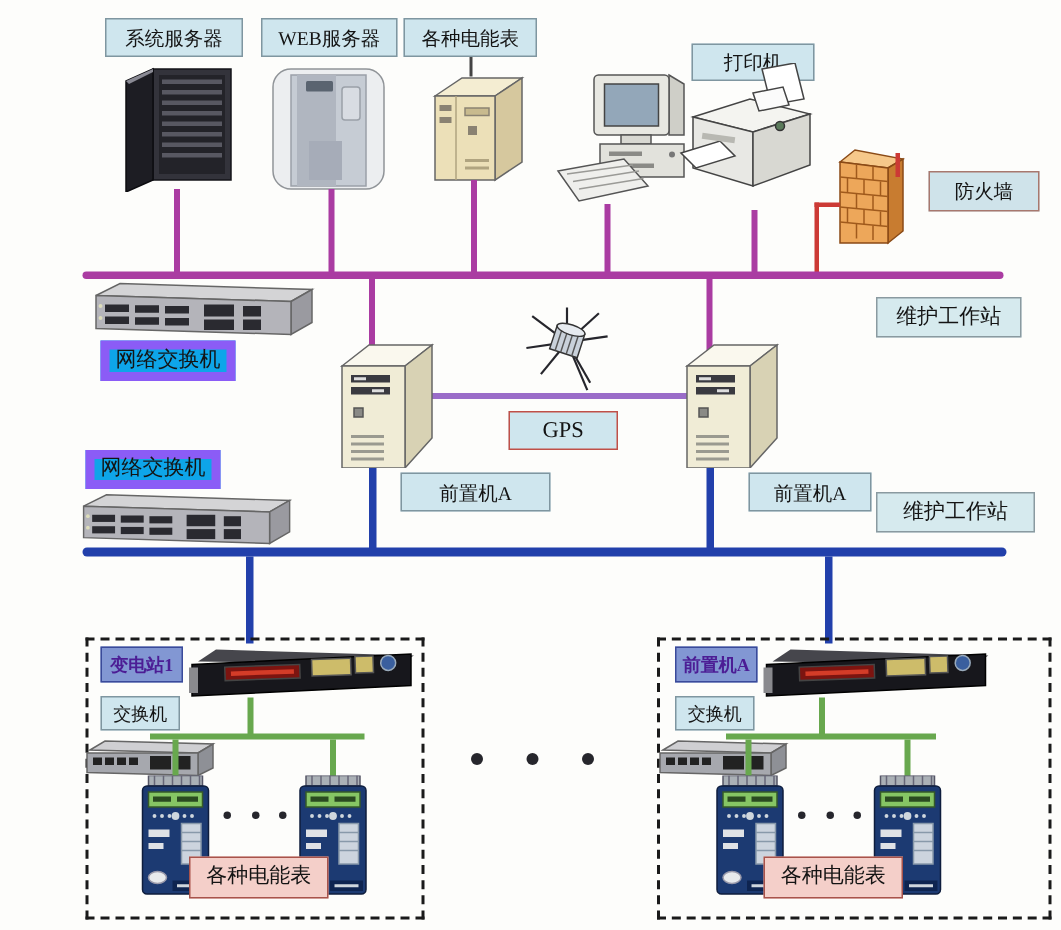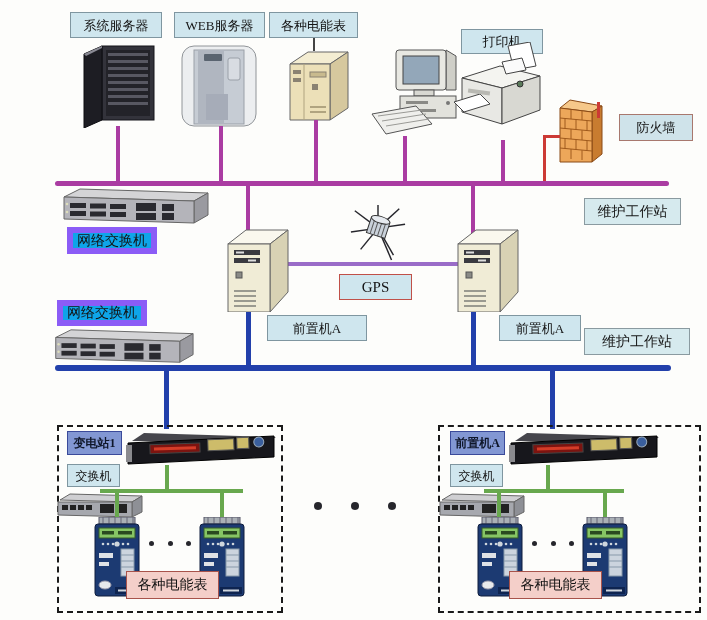--- a/index.html
+++ b/index.html
@@ -5,21 +5,21 @@
   *{margin:0;padding:0;box-sizing:border-box}
   html,body{width:707px;height:620px}
   body{font-family:"Liberation Sans","DejaVu Sans",sans-serif;background:#fff}
   #canvas{position:relative;width:707px;height:620px;background:#fdfdfb;overflow:hidden}
   .abs{position:absolute}
   .lbl{position:absolute;display:flex;align-items:center;justify-content:center;
        font-family:Liberation Serif, serif;font-size:13px;color:#141414;
        text-align:center;line-height:1;white-space:nowrap}
   .lbl-blue{background:#cfe6ee;border:1px solid #7f96a0}
   .lbl-yellow{background:#0ea5e9;border:6px solid #8b5cf6;font-size:14px}
-  .lbl-peri{background:#8297d3;border:1px solid #3a4a9a;color:#0f172a;font-weight:bold;font-size:12px}
+  .lbl-peri{background:#8297d3;border:1px solid #3a4a9a;color:#4c1d95;font-weight:bold;font-size:12px}
   .lbl-pink{background:#f4cfc9;border:1px solid #a8534b;font-size:14px}
   .lbl-gps{background:#cfe6ee;border:1px solid #c05048;font-size:15px}
   .lbl-fw{background:#cfe3ea;border:1px solid #a8786e}
   .lbl-net{background:#d6eaee;border:1px solid #8a9aa0;font-size:14px}
   .vline,.hline{position:absolute}
   .magenta{background:#aa3ca2}
   .blueln{background:#2240ab}
   .redln{background:#cc3a35}
   .purpleln{background:#9a6cc8}
   .greenln{background:#68a84e}

